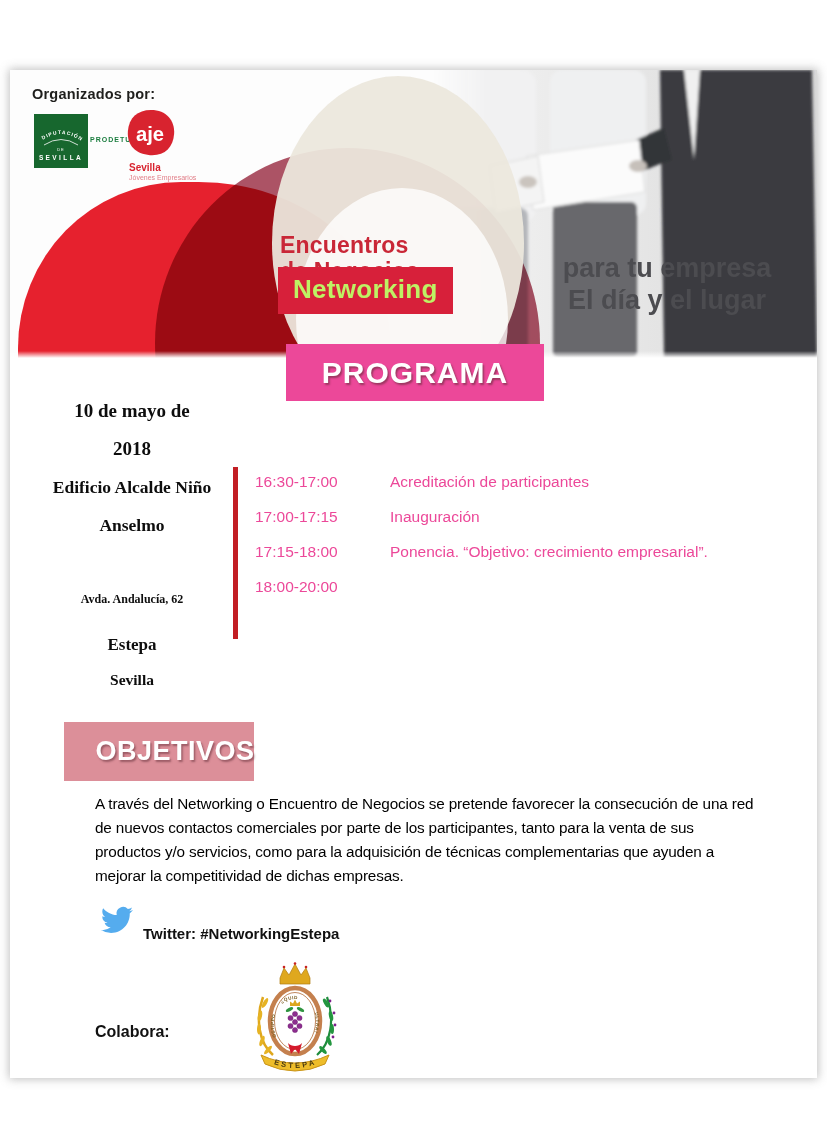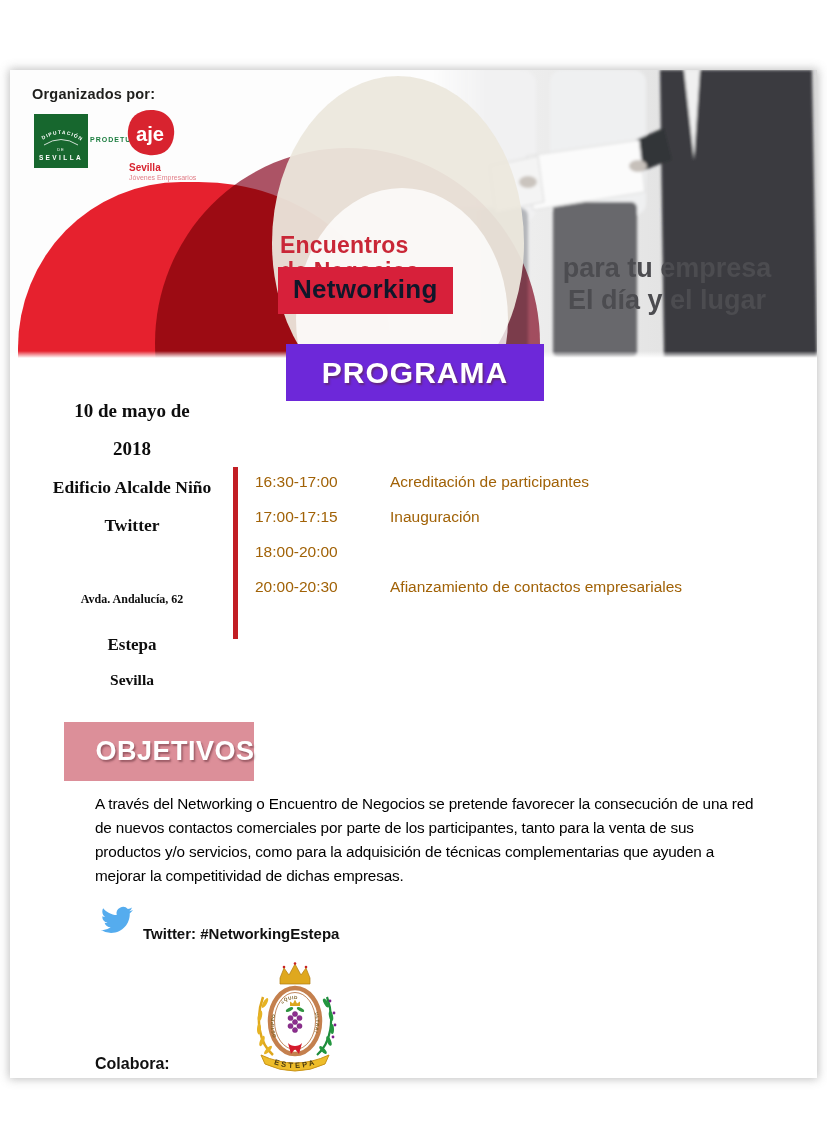--- a/index.html
+++ b/index.html
@@ -28,62 +28,62 @@
                color:#1f1f1d; letter-spacing:.2px; }
   .logo-dip  { position:absolute; left:24px; top:44px; width:54px; height:54px; }
   .prodetur  { position:absolute; left:80px; top:66px; font-size:7px; font-weight:bold;
                color:#1b7d3f; letter-spacing:1px; }
   .logo-aje  { position:absolute; left:115px; top:38px; width:120px; }
   .aje-city  { position:absolute; left:4px; top:54px; font-size:10px; font-weight:bold; color:#d8232f; }
   .aje-tag   { position:absolute; left:4px; top:66px; font-size:7px; color:#e2808a; white-space:nowrap; }
 
   .hero-title { position:absolute; left:270px; top:122px; color:#c92737; font-weight:bold;
                 font-size:23px; line-height:26px; letter-spacing:.2px;margin-top:40px; }
-  .badge { position:absolute; left:268px; top:197px; background:#d7203a; color:#0f172a;
+  .badge { position:absolute; left:268px; top:197px; background:#d7203a; color:#bef264;
            font-weight:bold; font-size:26px; padding:7px 15px 9px; letter-spacing:.3px; }
   .tagline { position:absolute; left:523px; top:182px; width:268px; text-align:center;
              color:#4c4c50; font-weight:bold; font-size:27px; line-height:32px; }
 
   
   .programa-banner { position:absolute; left:276px; top:274px; width:258px; height:57px;
-                     background:#6d28d9; display:flex; align-items:center; justify-content:center;
+                     background:#ec4899; display:flex; align-items:center; justify-content:center;
                      z-index:5; }
   .programa-banner span { color:#fff; font-weight:bold; font-size:30px; letter-spacing:1px;
                           text-shadow:1.5px 1.5px 2px rgba(90,40,50,.55); }
 
   .info-col { position:absolute; left:14px; top:330px; width:216px; text-align:center;
               font-weight:bold; color:#0d0d0d;font-family:Liberation Serif, serif; }
   .info-line { line-height:22px; }
   .i-date  { font-size:19px;  margin-bottom:16px; }
   .i-venue { font-size:17.5px; margin-bottom:16px; }
   .i-venue2{ font-size:17.5px; margin-bottom:52px; }
   .i-addr  { font-size:12px;  margin-bottom:24px; }
   .i-city  { font-size:17px;  margin-bottom:13px; }
   .i-prov  { font-size:15.5px; }
 
   .divider { position:absolute; left:223px; top:397px; width:5px; height:172px; background:#c21e24; }
 
   .schedule { position:absolute; left:245px; top:400px; width:545px; }
-  .sched-row { display:flex; line-height:23px; margin-bottom:12px; font-size:15.5px; color:#a16207; }
+  .sched-row { display:flex; line-height:23px; margin-bottom:12px; font-size:15.5px; color:#ec4899; }
   .sched-time { flex:0 0 135px; }
   .sched-act  { flex:1; }
 
   
   .objetivos-banner { position:absolute; left:54px; top:652px; width:190px; height:59px;
                       background:#dc8f99; display:flex; align-items:center; justify-content:center;padding-left:32px; }
   .objetivos-banner span { color:#fff; font-weight:bold; font-size:27px; letter-spacing:.5px;
                            text-shadow:1.5px 1.5px 2px rgba(90,40,50,.5); }
   .body-par { position:absolute; left:85px; top:722px; width:660px; font-size:15.3px;
               letter-spacing:-.15px; line-height:24px; color:#000; }
 
   .twitter-icon { position:absolute; left:88px; top:834px; width:38px; height:32px; }
   .twitter-label { position:absolute; left:133px; top:855px; font-size:15px; font-weight:bold; color:#111; }
 
   .crest { position:absolute; left:233px; top:891px; width:104px; height:114px; }
-  .colabora { position:absolute; left:85px; top:985px; font-size:16px; font-weight:bold; color:#111; }
+  .colabora { position:absolute; left:85px; top:953px; font-size:16px; font-weight:bold; color:#111; }
 </style>
 </head>
 <body>
 
 <div class="sheet">
 
   <div class="hero">
 
     <svg class="hero-photo" viewBox="0 0 385 288" preserveAspectRatio="none">
       <defs>
@@ -159,43 +159,43 @@
   </div>
 
   <div class="programa-banner">
     <span>PROGRAMA</span>
   </div>
 
   <div class="info-col">
     <div class="info-line i-date">10 de mayo de</div>
     <div class="info-line i-date">2018</div>
     <div class="info-line i-venue">Edificio Alcalde Niño</div>
-    <div class="info-line i-venue2">Twitter</div>
+    <div class="info-line i-venue2">Anselmo</div>
     <div class="info-line i-addr">Avda. Andalucía, 62</div>
     <div class="info-line i-city">Estepa</div>
     <div class="info-line i-prov">Sevilla</div>
   </div>
 
   <div class="divider"></div>
 
   <div class="schedule">
     <div class="sched-row">
       <div class="sched-time">16:30-17:00</div>
       <div class="sched-act">Acreditación de participantes</div>
     </div>
     <div class="sched-row">
       <div class="sched-time">17:00-17:15</div>
       <div class="sched-act">Inauguración</div>
     </div>
     <div class="sched-row">
+      <div class="sched-time">17:15-18:00</div>
+      <div class="sched-act">Ponencia. “Objetivo: crecimiento empresarial”.</div>
+    </div>
+    <div class="sched-row">
       <div class="sched-time">18:00-20:00</div>
-    </div>
-    <div class="sched-row">
-      <div class="sched-time">20:00-20:30</div>
-      <div class="sched-act">Afianzamiento de contactos empresariales</div>
     </div>
   </div>
 
   <div class="objetivos-banner">
     <span>OBJETIVOS</span>
   </div>
 
   <div class="body-par">A través del Networking o Encuentro de Negocios se pretende favorecer la consecución de una red de nuevos contactos comerciales por parte de los participantes, tanto para la venta de sus productos y/o servicios, como para la adquisición de técnicas complementarias que ayuden a mejorar la competitividad de dichas empresas.</div>
 
   <svg class="twitter-icon" viewBox="0 0 24 24">

